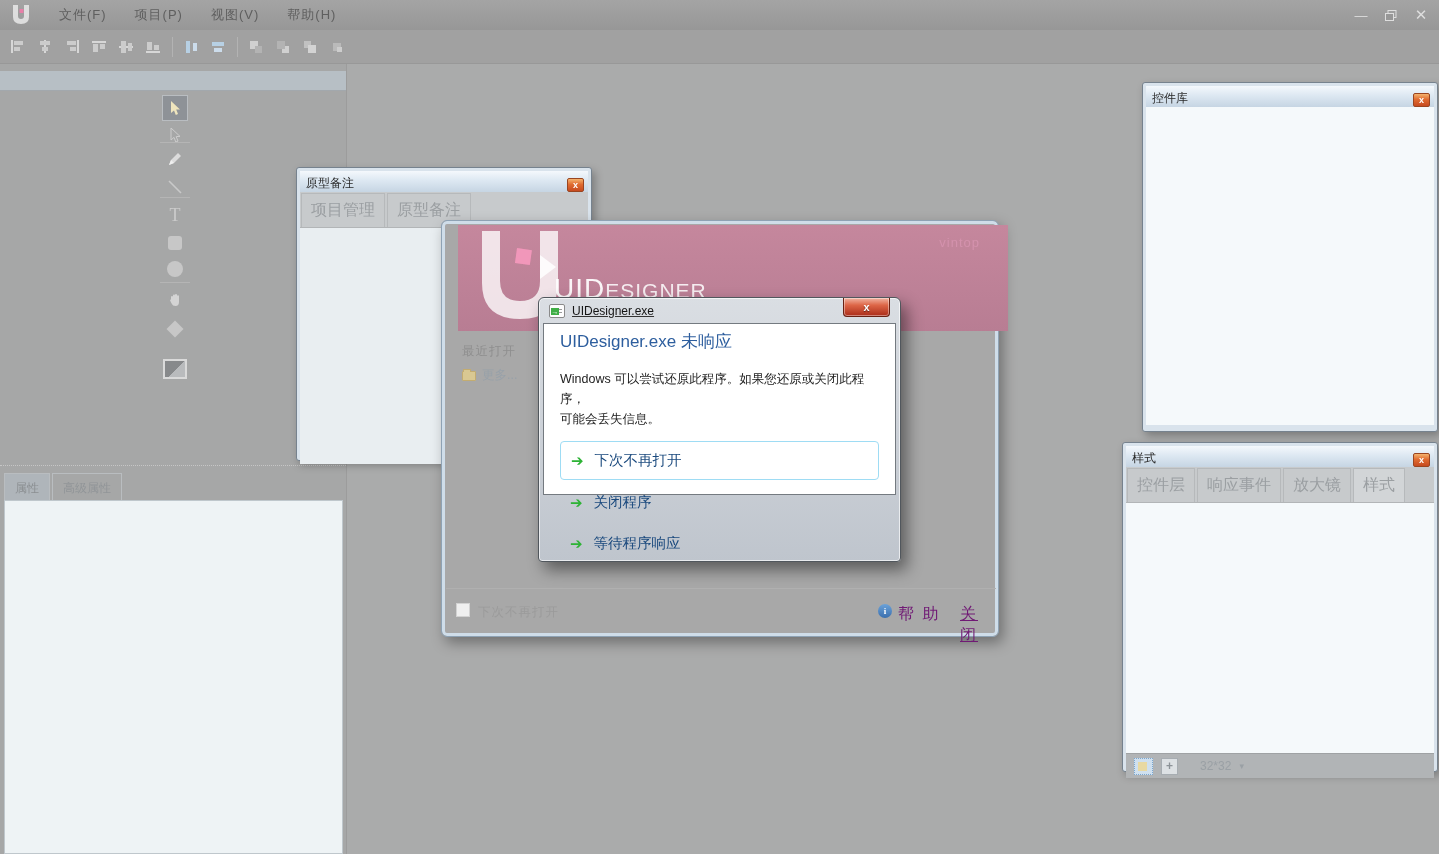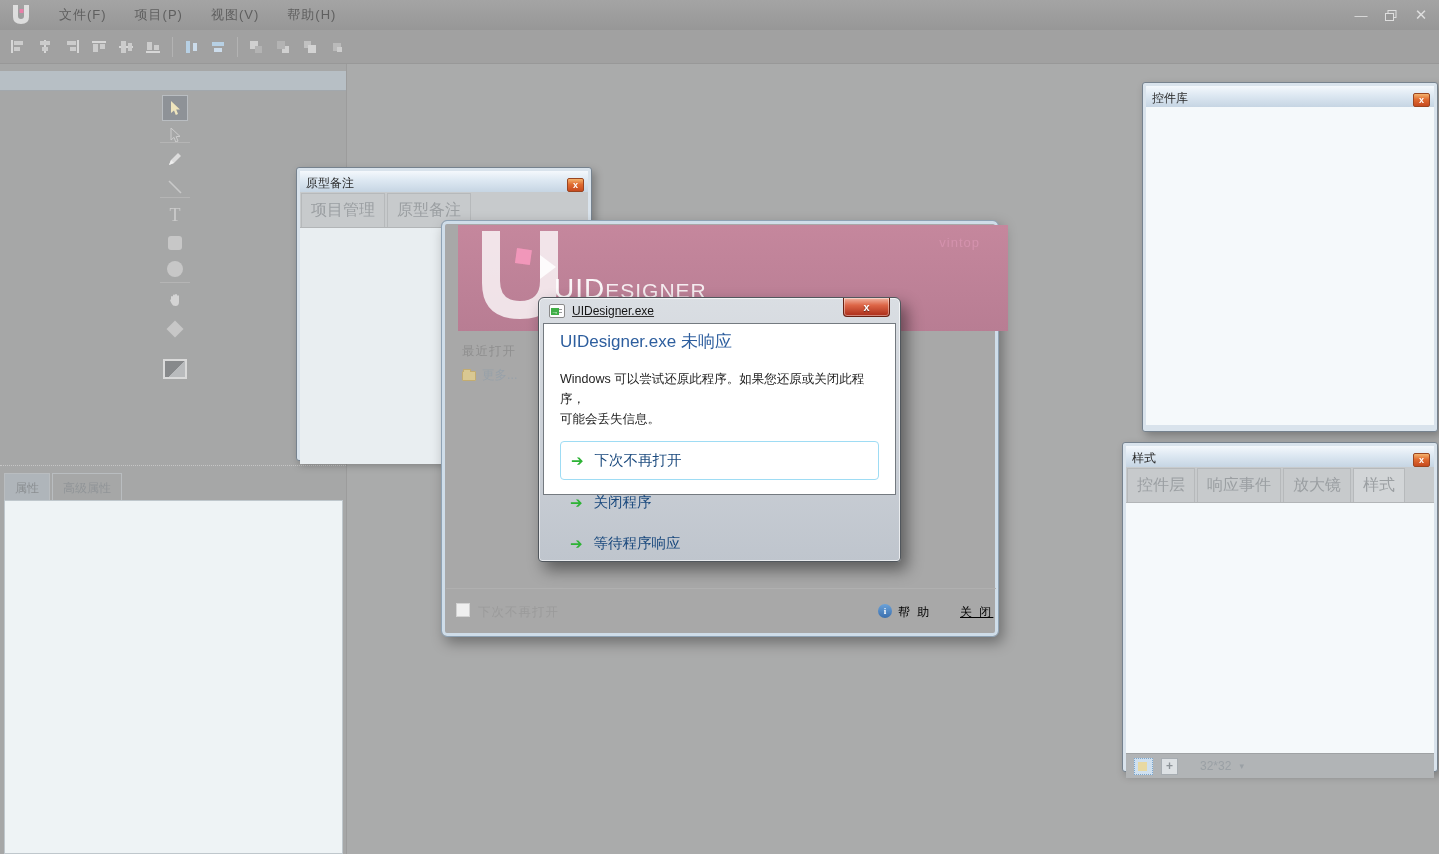--- a/index.html
+++ b/index.html
@@ -84,21 +84,21 @@
   .more-row { position:absolute; left:20px; top:146px; display:flex; align-items:center; gap:6px; }
   .folder-ico { width:14px; height:10px; background:#d9c892; border:1px solid #c3ac70; border-radius:1px; position:relative; }
   .folder-ico::before { content:""; position:absolute; left:0; top:-3px; width:6px; height:2px; background:#d9c892; border:1px solid #c3ac70; border-bottom:none; }
   .more-label { color:#98a1a9; font-size:12.5px; }
   .splash-footer { position:absolute; left:4px; bottom:4px; width:550px; height:44px; border-top:1px solid #b0b0b0; }
   .chk { position:absolute; left:10px; top:14px; width:14px; height:14px; background:#efefef; border:1px solid #d2d2d2; }
   .chk-label { position:absolute; left:32px; top:15px; color:#9b9b9b; font-size:12.5px; letter-spacing:1px; }
   .info-ico { position:absolute; left:432px; top:15px; width:14px; height:14px; border-radius:50%;
     background:linear-gradient(#6ba2d9,#3a6fae); color:#fff; font-size:9px; font-weight:bold;
     display:flex; align-items:center; justify-content:center; font-family:"Liberation Serif",serif; }
-  .foot-link { position:absolute; top:15px; color:#000000; font-size:12px; letter-spacing:2px; }
+  .foot-link { position:absolute; top:15px; color:#701a75; font-size:16px; letter-spacing:2px; }
   
   #crash { position:absolute; left:538px; top:297px; width:363px; height:265px;
     background:linear-gradient(#dadee3,#bfc5cd); border:1px solid #51575d; border-radius:6px 6px 4px 4px;
     box-shadow:inset 0 0 0 1px rgba(255,255,255,.65), 6px 8px 16px rgba(0,0,0,.45); padding:0 4px 4px; }
   .crash-titlebar { height:25px; display:flex; align-items:center; padding-left:6px;text-decoration:underline; }
   .crash-title { font-size:12px; color:#141414; margin-left:7px; }
   .app-ico { width:16px; height:14px; background:#fdfdfd; border:1px solid #8a8a8a; border-radius:2px; position:relative; }
   .app-ico .grn { position:absolute; left:1px; top:3px; width:8px; height:7px; background:#3fae46; color:#fff;
     font-size:7px; line-height:7px; text-align:center; font-weight:bold; }
   .app-ico .bar { position:absolute; right:2px; top:4px; width:3px; height:1px; background:#9a9a9a; box-shadow:0 3px 0 #9a9a9a; }

